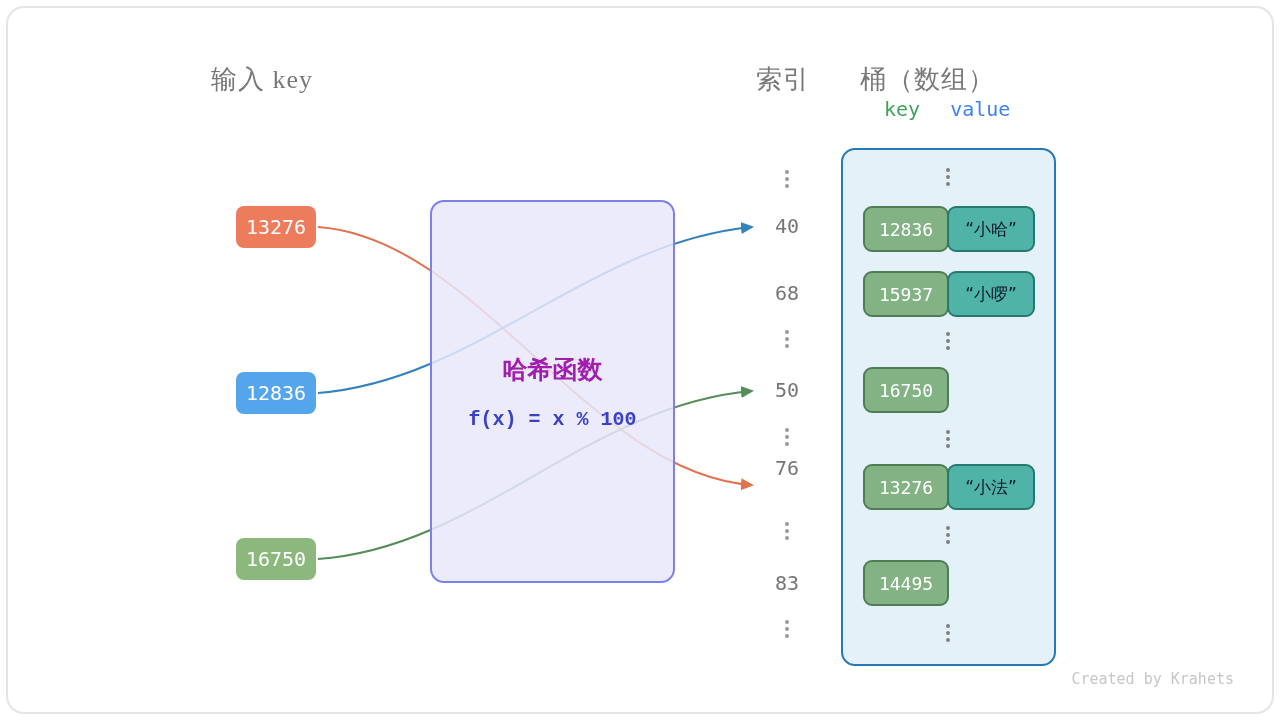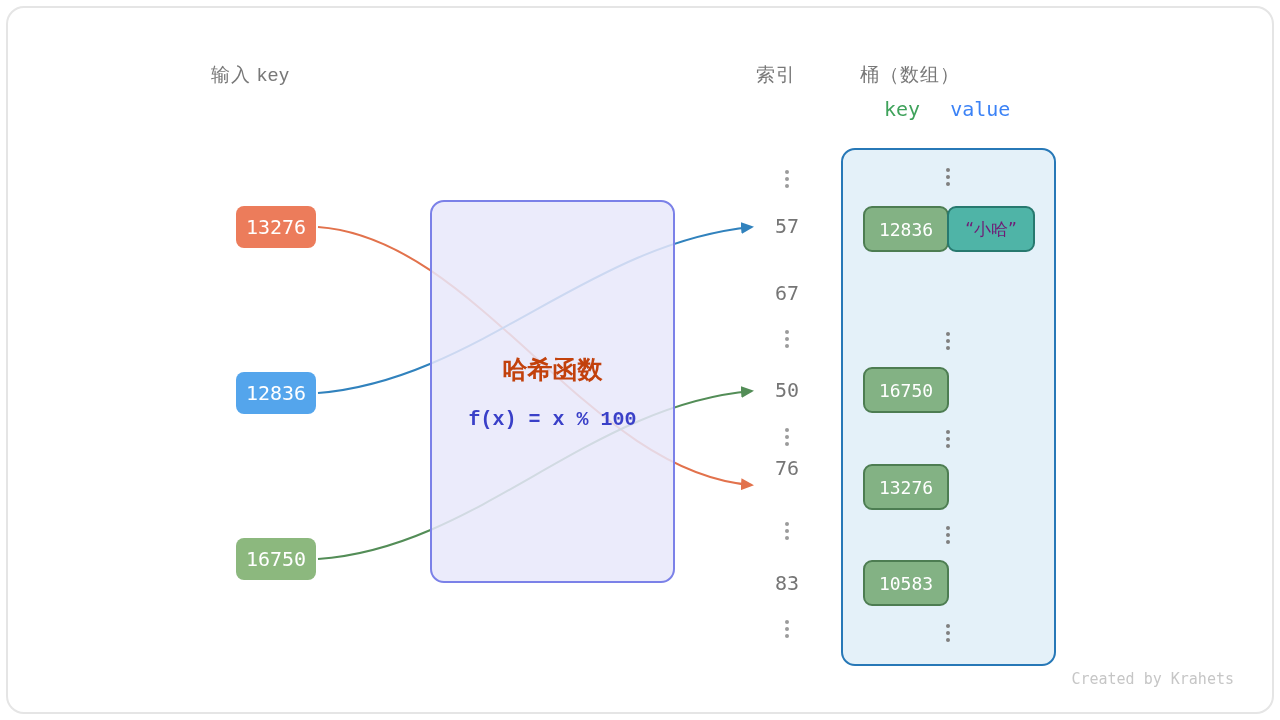--- a/index.html
+++ b/index.html
@@ -1,36 +1,36 @@
 <!DOCTYPE html>
 <html><head>
 <meta charset="utf-8">
 <style>
   * { margin:0; padding:0; box-sizing:border-box; }
   html,body { width:1280px; height:720px; background:#ffffff; }
   body { position:relative; overflow:hidden; font-family:"DejaVu Sans","Liberation Sans",sans-serif; }
   .card { position:absolute; inset:6px; background:#ffffff; border:2px solid #e5e5e5; border-radius:18px; }
 
-  .heading { position:absolute; color:#787878; font-size:19px; font-weight:500; letter-spacing:1px;
-             font-family:Liberation Sans, sans-serif; z-index:3; }
+  .heading { position:absolute; color:#787878; font-size:26px; font-weight:500; letter-spacing:1px;
+             font-family:Liberation Serif, serif; z-index:3; }
 
   .arrows { position:absolute; left:0; top:0; z-index:1; }
 
   .key-box { position:absolute; width:80px; height:42px; border-radius:8px; color:#ffffff;
              font-size:20px; display:flex; align-items:center; justify-content:center;
              font-family:"DejaVu Sans Mono","Liberation Mono",monospace; z-index:3; }
   .kb-orange { background:#EC7C5B; }
   .kb-blue   { background:#54A5EC; }
   .kb-green  { background:#8CB87E; }
 
   .hash-box { position:absolute; left:422px; top:192px; width:245px; height:383px;
               background:rgba(231,232,250,0.85); border:2px solid #7B81E8; border-radius:14px;
               display:flex; flex-direction:column; align-items:center; justify-content:center;
               gap:22px; z-index:2; }
-  .hash-title { color:#c2410c; font-size:25px; font-weight:bold; }
+  .hash-title { color:#a21caf; font-size:25px; font-weight:bold; }
   .hash-formula { color:#3A40C8; font-size:20px; font-weight:bold;
                   font-family:Liberation Mono, monospace; }
 
   .index-num { position:absolute; left:750px; width:58px; text-align:center; color:#757575;
                font-size:20px; font-family:"DejaVu Sans Mono","Liberation Mono",monospace; z-index:3; }
 
   .vdots { position:absolute; display:flex; flex-direction:column; align-items:center; gap:3px; z-index:3; }
   .vdots i { width:4px; height:4px; border-radius:50%; background:#9b9b9b; display:block; }
   .vdots.dark i { background:#808080; }
 
@@ -40,21 +40,21 @@
   .kv-value { color:#3b82f6; }
 
   .bucket { position:absolute; left:833px; top:140px; width:215px; height:518px;
             background:#E4F1F9; border:2px solid #2778B7; border-radius:14px; z-index:2; }
 
   .pair { position:absolute; left:855px; height:46px; display:flex; z-index:3; }
   .pair-key { width:86px; background:#83B284; border:2px solid #4D7D52; border-radius:9px;
               color:#ffffff; display:flex; align-items:center; justify-content:center;
               font-size:18px; font-family:"DejaVu Sans Mono","Liberation Mono",monospace; }
   .pair-value { width:88px; margin-left:-2px; background:#4FB4A7; border:2px solid #27796F; border-radius:9px;
-                color:#701a75; display:flex; align-items:center; justify-content:center;
+                color:#0f172a; display:flex; align-items:center; justify-content:center;
                 font-size:17px; font-family:"DejaVu Sans","Liberation Sans",sans-serif; }
 
   .footer { position:absolute; right:38px; bottom:24px; color:#c6c6c6; font-size:15px;
             font-family:"DejaVu Sans Mono","Liberation Mono",monospace; z-index:3; }
 </style>
 </head>
 <body>
 
 <div class="card">
 
@@ -91,22 +91,22 @@
   <div class="hash-box">
     <div class="hash-title">哈希函数</div>
     <div class="hash-formula">f(x) = x % 100</div>
   </div>
 
   <div class="vdots" style="left:777px; top:162px;">
       <i></i>
       <i></i>
       <i></i>
     </div>
-  <div class="index-num" style="top:206px;">57</div>
-  <div class="index-num" style="top:273px;">67</div>
+  <div class="index-num" style="top:206px;">40</div>
+  <div class="index-num" style="top:273px;">68</div>
   <div class="vdots" style="left:777px; top:322px;">
       <i></i>
       <i></i>
       <i></i>
     </div>
   <div class="index-num" style="top:370px;">50</div>
   <div class="vdots" style="left:777px; top:420px;">
       <i></i>
       <i></i>
       <i></i>
@@ -129,49 +129,54 @@
   <div class="vdots dark" style="left:938px; top:160px;">
       <i></i>
       <i></i>
       <i></i>
     </div>
 
   <div class="pair" style="top:198px;">
     <div class="pair-key">12836</div>
     <div class="pair-value">“小哈”</div>
   </div>
+  <div class="pair" style="top:263px;">
+    <div class="pair-key">15937</div>
+    <div class="pair-value">“小啰”</div>
+  </div>
 
   <div class="vdots dark" style="left:938px; top:324px;">
       <i></i>
       <i></i>
       <i></i>
     </div>
 
   <div class="pair" style="top:359px;">
     <div class="pair-key">16750</div>
   </div>
 
   <div class="vdots dark" style="left:938px; top:422px;">
       <i></i>
       <i></i>
       <i></i>
     </div>
 
   <div class="pair" style="top:456px;">
     <div class="pair-key">13276</div>
+    <div class="pair-value">“小法”</div>
   </div>
 
   <div class="vdots dark" style="left:938px; top:518px;">
       <i></i>
       <i></i>
       <i></i>
     </div>
 
   <div class="pair" style="top:552px;">
-    <div class="pair-key">10583</div>
+    <div class="pair-key">14495</div>
   </div>
 
   <div class="vdots dark" style="left:938px; top:616px;">
       <i></i>
       <i></i>
       <i></i>
     </div>
 
   <div class="footer">Created by Krahets</div>
 

